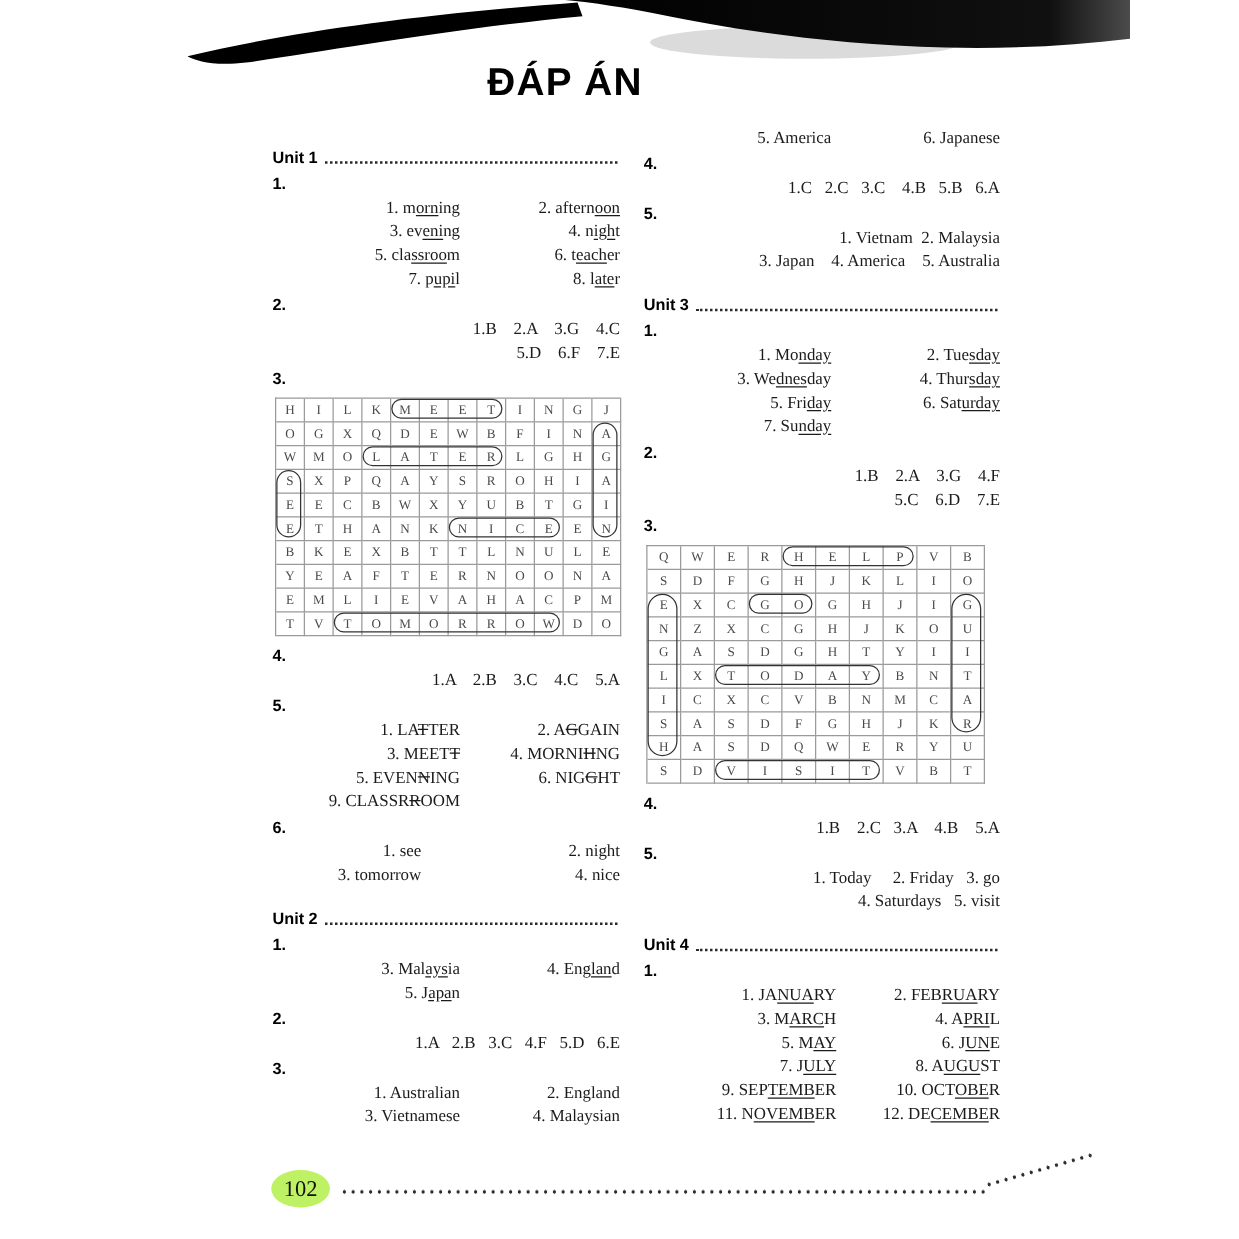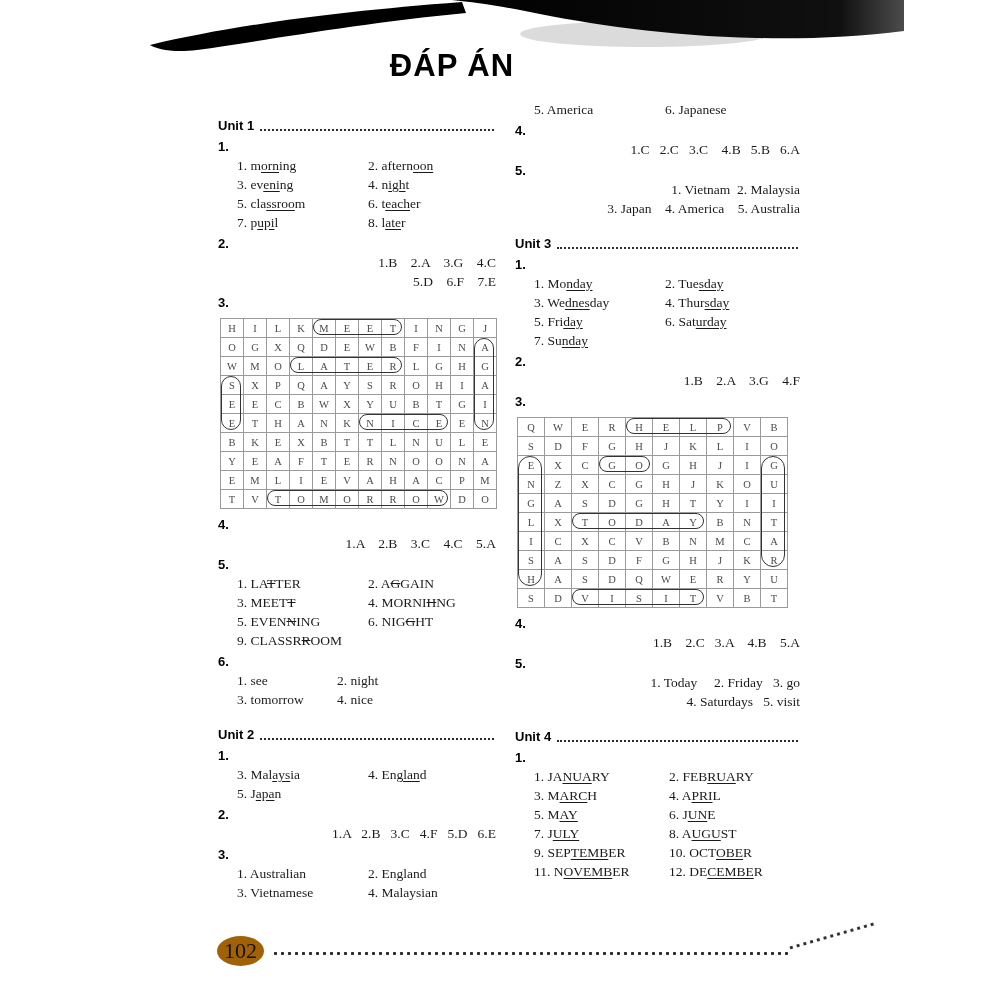--- a/index.html
+++ b/index.html
@@ -10,31 +10,31 @@
          font-family:"Liberation Sans",sans-serif;font-weight:bold;font-size:31px;letter-spacing:1px;color:#000;}
   .col{position:absolute;top:100px;font-size:13.5px;line-height:19px;}
   .col-left{left:218px;width:278px;}
   .col-right{left:515px;width:285px;}
   .unit-header{display:flex;align-items:flex-end;font-family:"Liberation Sans",sans-serif;
                font-weight:bold;font-size:13px;line-height:19px;margin-top:16px;color:#000;}
   .unit-header .leader{flex:1;border-bottom:2px dotted #2a2a2a;margin:0 2px 4px 6px;height:10px;}
   .sec-label{font-family:"Liberation Sans",sans-serif;font-weight:bold;font-size:13px;margin-top:2px;color:#000;}
   .ans-line{padding-left:19px;white-space:pre;text-align:right;}
   .pair-row{display:grid;grid-template-columns:var(--c1,131px) 1fr;padding-left:19px;}
-  .pair-item{display:block;white-space:pre;}
+  .pair-item{display:block;white-space:pre;text-align:right;}
   .u{text-decoration:underline;text-underline-offset:2px;}
   .s{text-decoration:line-through;}
   .wsgrid-wrap{position:relative;display:inline-block;margin:6px 0 4px 2px;}
   .wsgrid{display:grid;border-left:1px solid #9a9a9a;border-top:1px solid #9a9a9a;}
   .cell{border-right:1px solid #9a9a9a;border-bottom:1px solid #9a9a9a;display:flex;align-items:center;
         justify-content:center;font-size:10.5px;color:#4a4a4a;box-sizing:border-box;}
   .oval{position:absolute;border:1.6px solid #333;border-radius:16px;box-sizing:border-box;pointer-events:none;}
-  .pagenum{position:absolute;left:217px;top:936px;width:47px;height:30px;background:#a16207;
+  .pagenum{position:absolute;left:217px;top:936px;width:47px;height:30px;background:#bef264;
            border-radius:50%;display:flex;align-items:center;justify-content:center;
-           font-size:22px;color:#111;}
+           font-size:18px;color:#111;}
   .footer-dots{position:absolute;left:272px;top:951px;width:520px;height:5px;
            background-image:radial-gradient(circle,#2c2c2c 1.4px,transparent 1.5px);
            background-size:7px 5px;background-repeat:repeat-x;}
   .footer-dots-diag{position:absolute;left:788px;top:946px;width:92px;height:5px;
            background-image:radial-gradient(circle,#2c2c2c 1.4px,transparent 1.5px);
            background-size:7px 5px;background-repeat:repeat-x;
            transform:rotate(-16deg);transform-origin:left center;}
 </style>
 </head>
 <body>
@@ -235,21 +235,21 @@
         <span class="pair-item"><span>1. Mo</span><span class="u">nday</span></span>
         <span class="pair-item"><span>2. Tue</span><span class="u">sday</span></span>
       </div><div class="pair-row">
         <span class="pair-item"><span>3. We</span><span class="u">dnes</span><span>day</span></span>
         <span class="pair-item"><span>4. Thur</span><span class="u">sday</span></span>
       </div><div class="pair-row">
         <span class="pair-item"><span>5. Fri</span><span class="u">day</span></span>
         <span class="pair-item"><span>6. Sat</span><span class="u">urday</span></span>
       </div><div class="pair-row">
         <span class="pair-item"><span>7. Su</span><span class="u">nday</span></span>
-      </div><div class="sec-label">2.</div><div class="ans-line">1.B    2.A    3.G    4.F</div><div class="sec-label">3.</div><div class="wsgrid-wrap"><div class="wsgrid" style="grid-template-columns: repeat(10, 27px); grid-auto-rows: 19px;">
+      </div><div class="sec-label">2.</div><div class="ans-line">1.B    2.A    3.G    4.F</div><div class="ans-line">5.C    6.D    7.E</div><div class="sec-label">3.</div><div class="wsgrid-wrap"><div class="wsgrid" style="grid-template-columns: repeat(10, 27px); grid-auto-rows: 19px;">
           <div class="cell">Q</div>
           <div class="cell">W</div>
           <div class="cell">E</div>
           <div class="cell">R</div>
           <div class="cell">H</div>
           <div class="cell">E</div>
           <div class="cell">L</div>
           <div class="cell">P</div>
           <div class="cell">V</div>
           <div class="cell">B</div>

